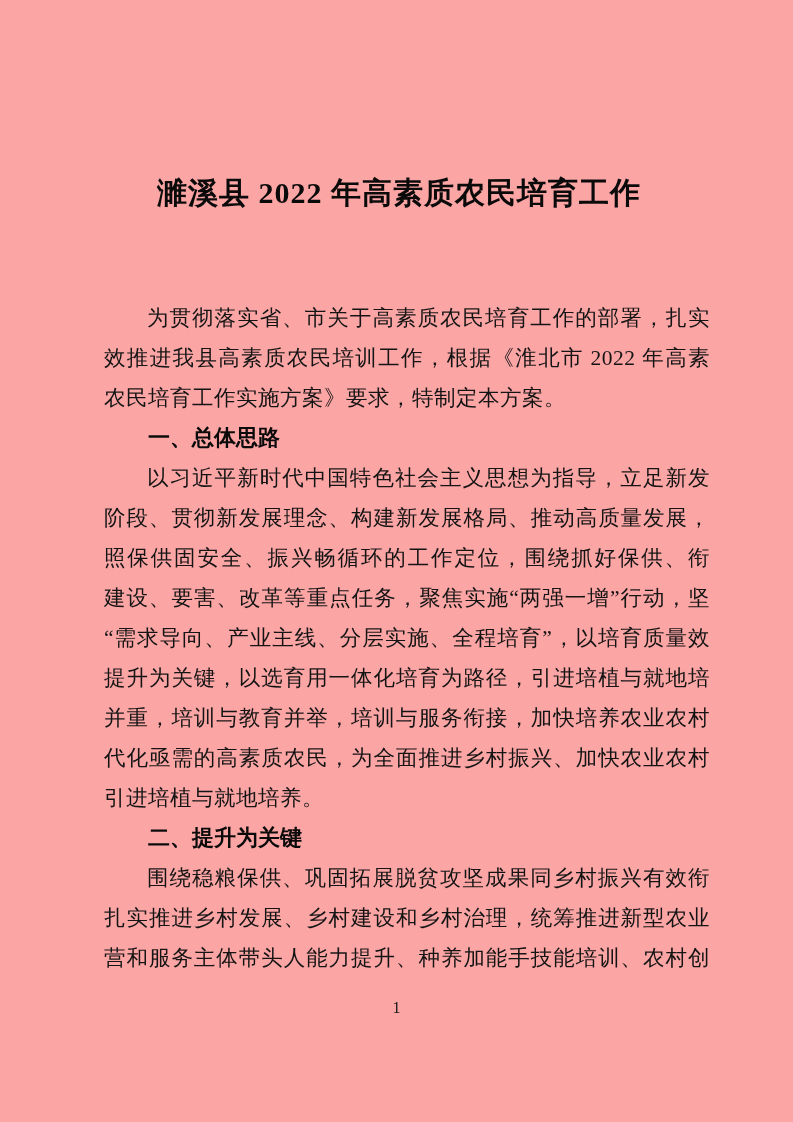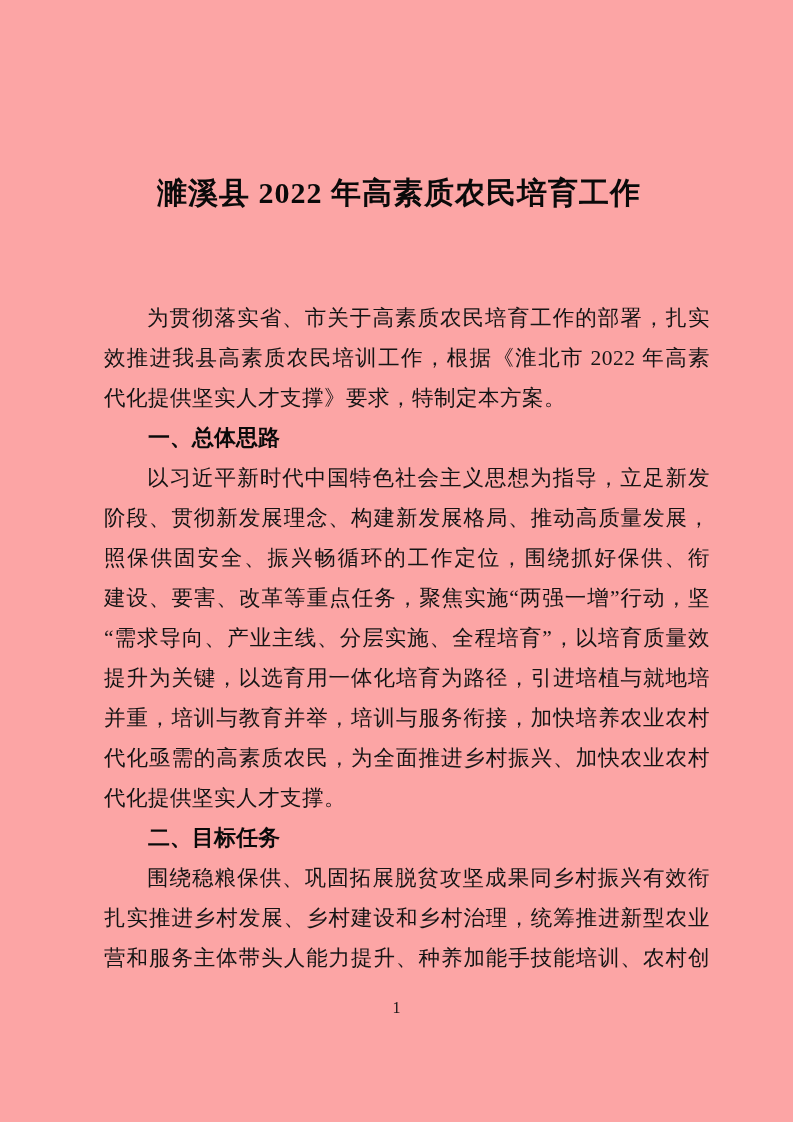--- a/index.html
+++ b/index.html
@@ -90,38 +90,38 @@
 
 <div class="page" data-name="document-page">
 
   <h1 class="doc-title" data-name="doc-title">
     <div data-name="doc-title-line-1">濉溪县 2022 年高素质农民培育工作</div>
   </h1>
 
   <div class="para" data-name="intro-paragraph">
       <div class="line first" data-name="text-line">为贯彻落实省、市关于高素质农民培育工作的部署，扎实有</div>
       <div class="line" data-name="text-line">效推进我县高素质农民培训工作，根据《淮北市 2022 年高素质</div>
-      <div class="line last" data-name="text-line">代化提供坚实人才支撑》要求，特制定本方案。</div>
+      <div class="line last" data-name="text-line">农民培育工作实施方案》要求，特制定本方案。</div>
     </div>
 
   <div class="heading" data-name="section-1-heading">一、总体思路</div>
 
   <div class="para" data-name="section-1-paragraph">
       <div class="line first" data-name="text-line">以习近平新时代中国特色社会主义思想为指导，立足新发展</div>
       <div class="line" data-name="text-line">阶段、贯彻新发展理念、构建新发展格局、推动高质量发展，按</div>
       <div class="line" data-name="text-line">照保供固安全、振兴畅循环的工作定位，围绕抓好保供、衔接、</div>
       <div class="line" data-name="text-line">建设、要害、改革等重点任务，聚焦实施“两强一增”行动，坚持</div>
       <div class="line" data-name="text-line">“需求导向、产业主线、分层实施、全程培育”，以培育质量效果</div>
       <div class="line" data-name="text-line">提升为关键，以选育用一体化培育为路径，引进培植与就地培养</div>
       <div class="line" data-name="text-line">并重，培训与教育并举，培训与服务衔接，加快培养农业农村现</div>
       <div class="line" data-name="text-line">代化亟需的高素质农民，为全面推进乡村振兴、加快农业农村现</div>
-      <div class="line last" data-name="text-line">代化提供坚实人才支撑。</div>
+      <div class="line last" data-name="text-line">引进培植与就地培养。</div>
     </div>
 
-  <div class="heading" data-name="section-2-heading">二、目标任务</div>
+  <div class="heading" data-name="section-2-heading">二、提升为关键</div>
 
   <div class="para" data-name="section-2-paragraph">
       <div class="line first" data-name="text-line">围绕稳粮保供、巩固拓展脱贫攻坚成果同乡村振兴有效衔接，</div>
       <div class="line" data-name="text-line">扎实推进乡村发展、乡村建设和乡村治理，统筹推进新型农业经</div>
       <div class="line last" data-name="text-line">营和服务主体带头人能力提升、种养加能手技能培训、农村创业</div>
     </div>
 
   <div class="page-number" data-name="page-number">1</div>
 
 </div>

